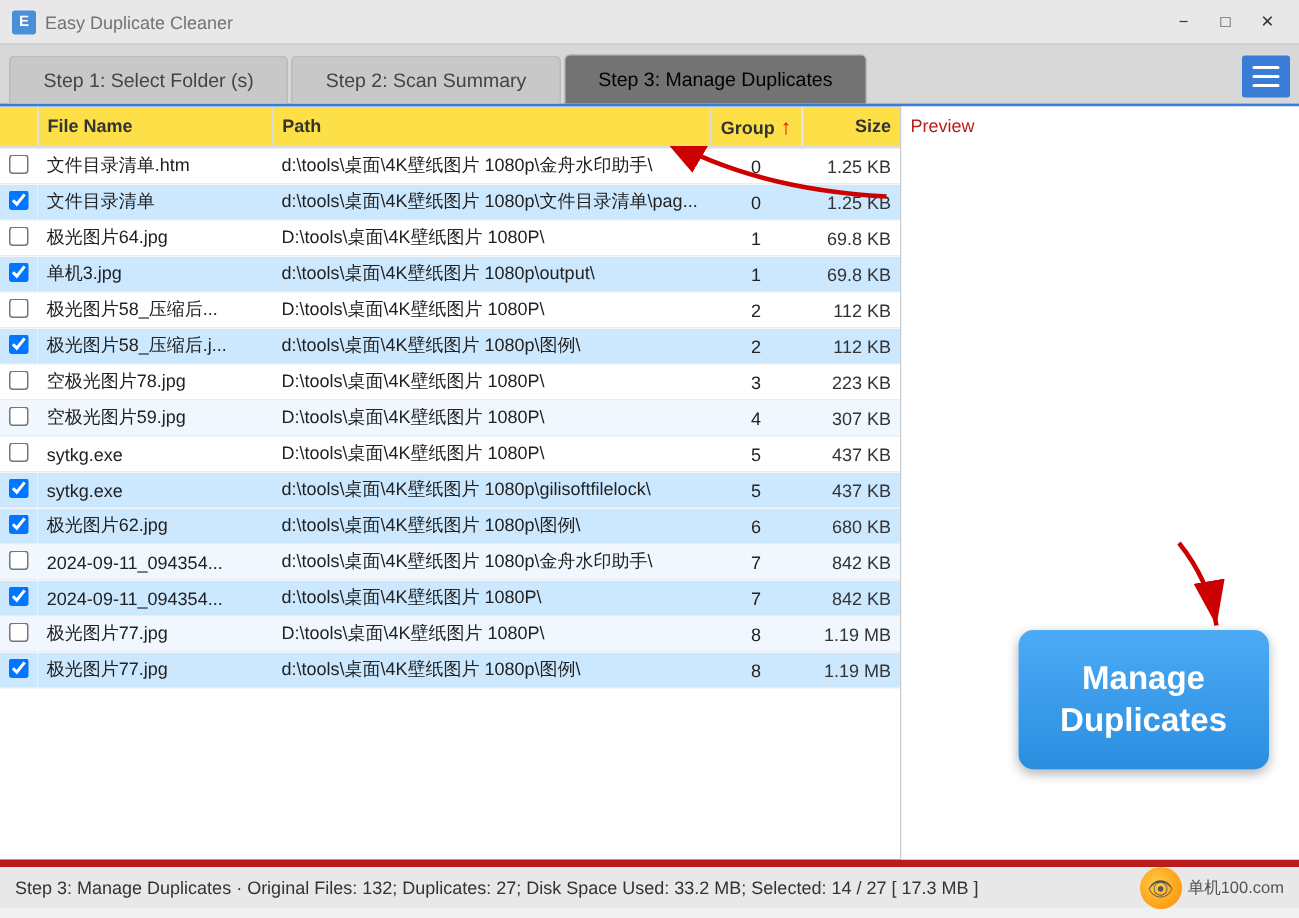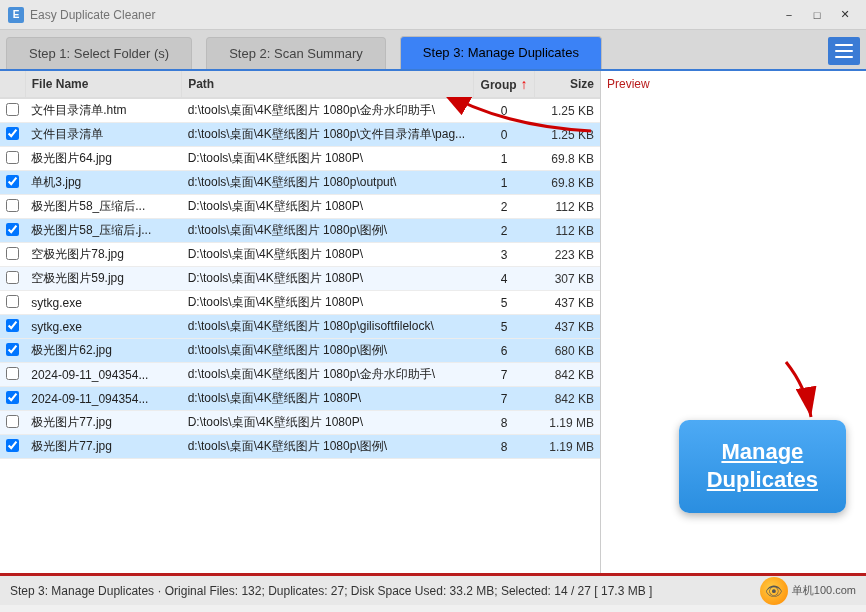--- a/index.html
+++ b/index.html
@@ -58,36 +58,36 @@
       justify-content: center;
       font-size: 11px;
       color: #333;
     }
 
     
     .tabs {
       display: flex;
       background: #d8d8d8;
       padding: 6px 6px 0 6px;
-      gap: 14px;
+      gap: 2px;
       align-items: flex-end;
     }
     .tab {
       padding: 8px 22px;
       background: #c8c8c8;
       border: 1px solid #bbb;
       border-bottom: none;
       cursor: pointer;
       font-size: 13px;
       color: #444;
       border-radius: 4px 4px 0 0;
       white-space: nowrap;
     }
     .tab.active {
-      background: #3b82f6;
+      background: #737373;
       color: #000;
       font-weight: 500;
       padding-bottom: 9px;
     }
 
     .tabs-right {
       margin-left: auto;
       display: flex;
       align-items: center;
       padding-bottom: 4px;
@@ -139,21 +139,21 @@
     table {
       width: 100%;
       border-collapse: collapse;
     }
     thead {
       position: sticky;
       top: 0;
       z-index: 10;
     }
     thead tr {
-      background: #e5e5e5;
+      background: #fde047;
       border-bottom: 2px solid #ddd;
       margin-top: 12px;
     }
     th {
       text-align: left;
       padding: 5px 6px;
       font-weight: 600;
       color: #333;
       border-right: 1px solid #ddd;
       white-space: nowrap;
@@ -223,31 +223,30 @@
       color: white;
       font-size: 22px;
       font-weight: bold;
       padding: 18px 28px;
       border: none;
       border-radius: 10px;
       cursor: pointer;
       text-align: center;
       line-height: 1.3;
       box-shadow: 0 3px 8px rgba(0,0,0,0.3);
-      text-decoration: underline;
     }
 
     
     .status-bar {
       background: #e8e8e8;
       height: 32px;
       display: flex;
       align-items: center;
       padding: 0 10px;
-      border-top: 3px solid #b91c1c;
+      border-top: 5px solid #b91c1c;
       font-size: 12px;
       color: #333;
       gap: 0;
       justify-content: space-between;
     }
     .status-text { flex: 1; }
     .status-logo {
       display: flex;
       align-items: center;
       gap: 4px;

